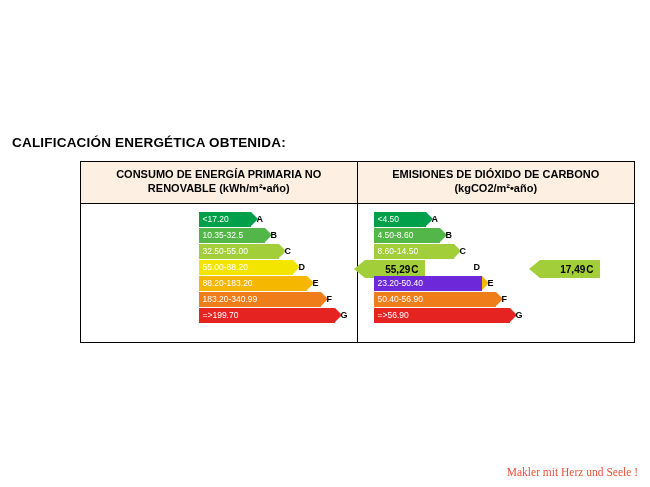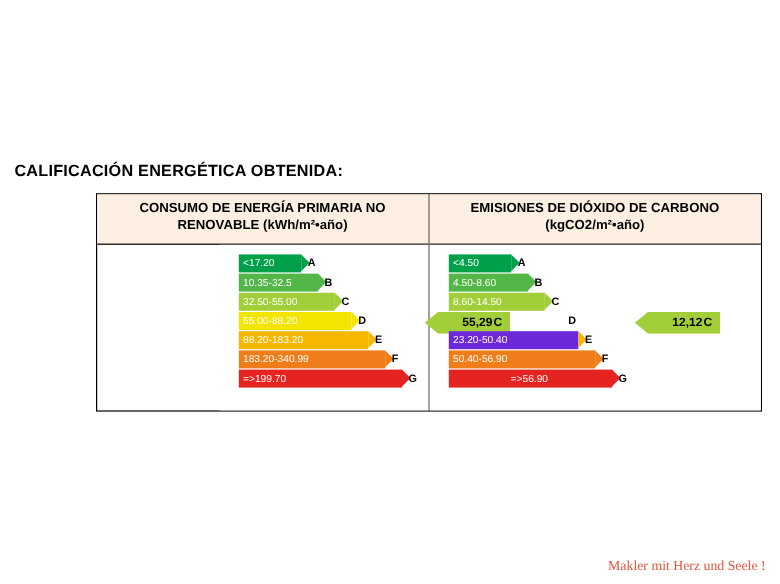--- a/index.html
+++ b/index.html
@@ -255,33 +255,33 @@
           </div>
           <span class="bar-letter" style="left:114px;right:auto;color:#000;">E</span>
         </div>
         <div class="scale-row">
           <div class="bar" style="color:#ef7d1a;background:#ef7d1a;width:122px;">
             <span class="bar-range">50.40-56.90</span>
           </div>
           <span class="bar-letter" style="left:128px;right:auto;color:#000;">F</span>
         </div>
         <div class="scale-row">
-          <div class="bar" style="color:#e52421;background:#e52421;width:136px;padding-left:48px;">
+          <div class="bar" style="color:#e52421;background:#e52421;width:136px;">
             <span class="bar-range">=&gt;56.90</span>
           </div>
           <span class="bar-letter" style="left:142px;right:auto;color:#000;">G</span>
         </div>
       </div>
       <div class="result-area">
         <div class="result-arrow" style="color:#a2ce3a;">
           <div class="arrow-body" style="background:#a2ce3a;">
             <div class="arrow-tip" style="color:#a2ce3a;"></div>
           </div>
           <span class="result-value">
-            <span>12,12</span><span class="result-letter">C</span>
+            <span>17,49</span><span class="result-letter">C</span>
           </span>
         </div>
       </div>
     </div>
   </div>
 
 </div>
 
 <div class="footer-note">Makler mit Herz und Seele !</div>
 

